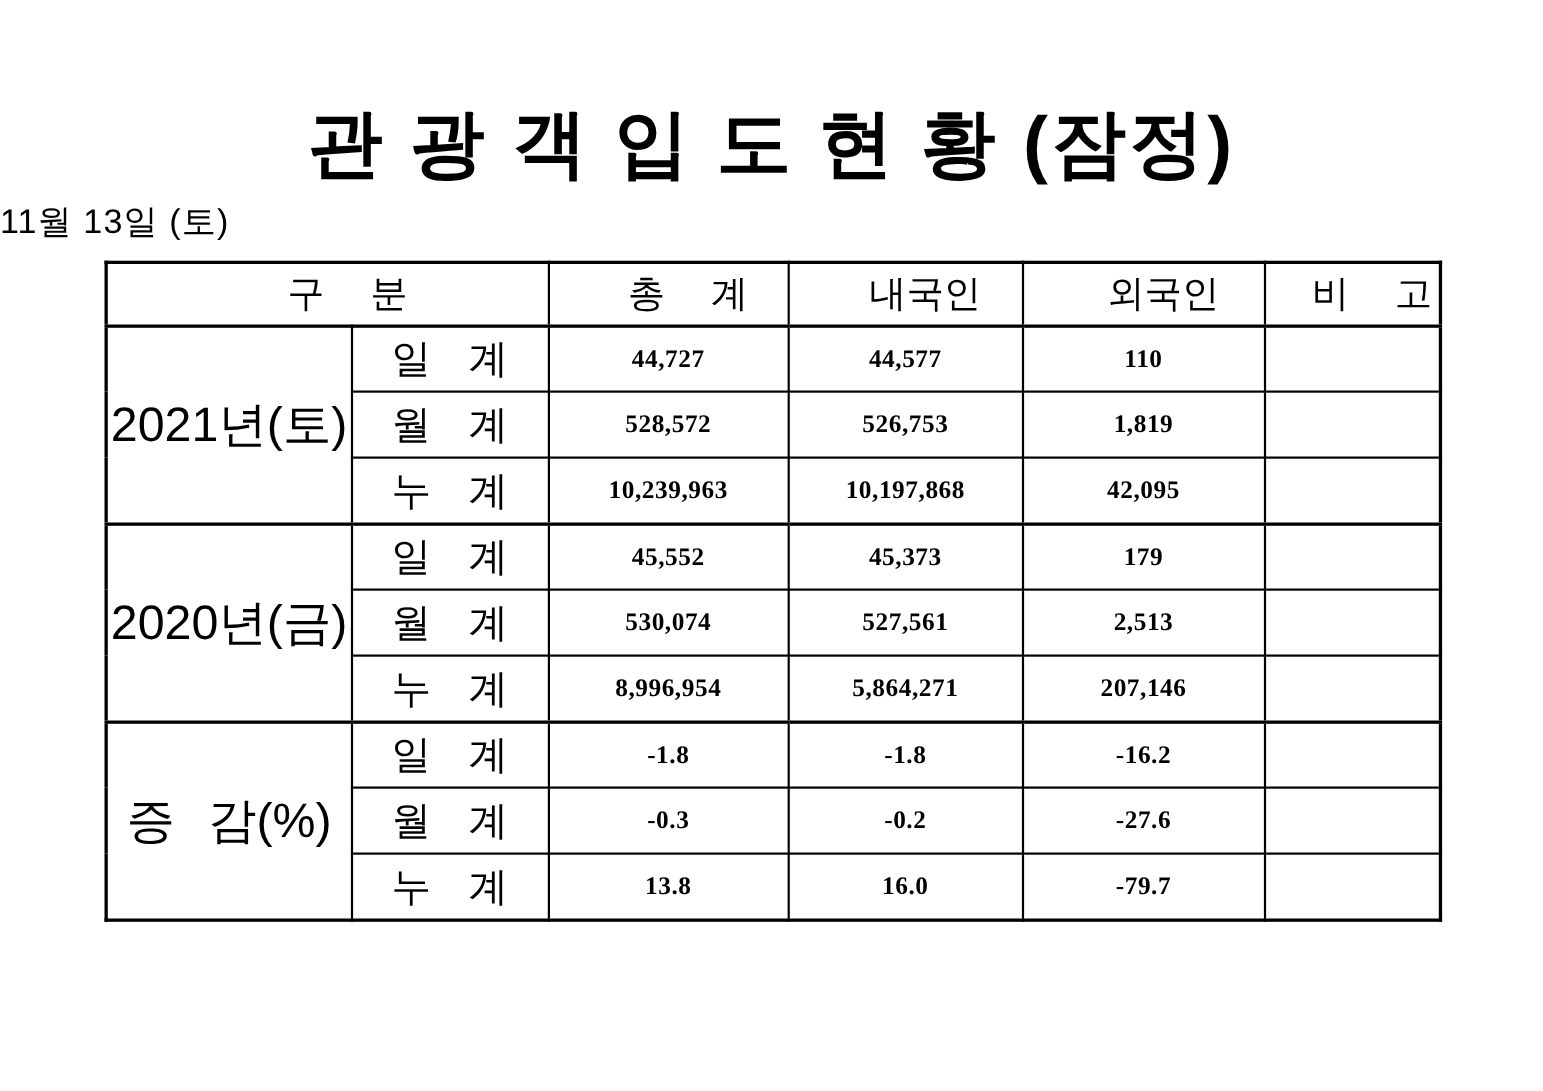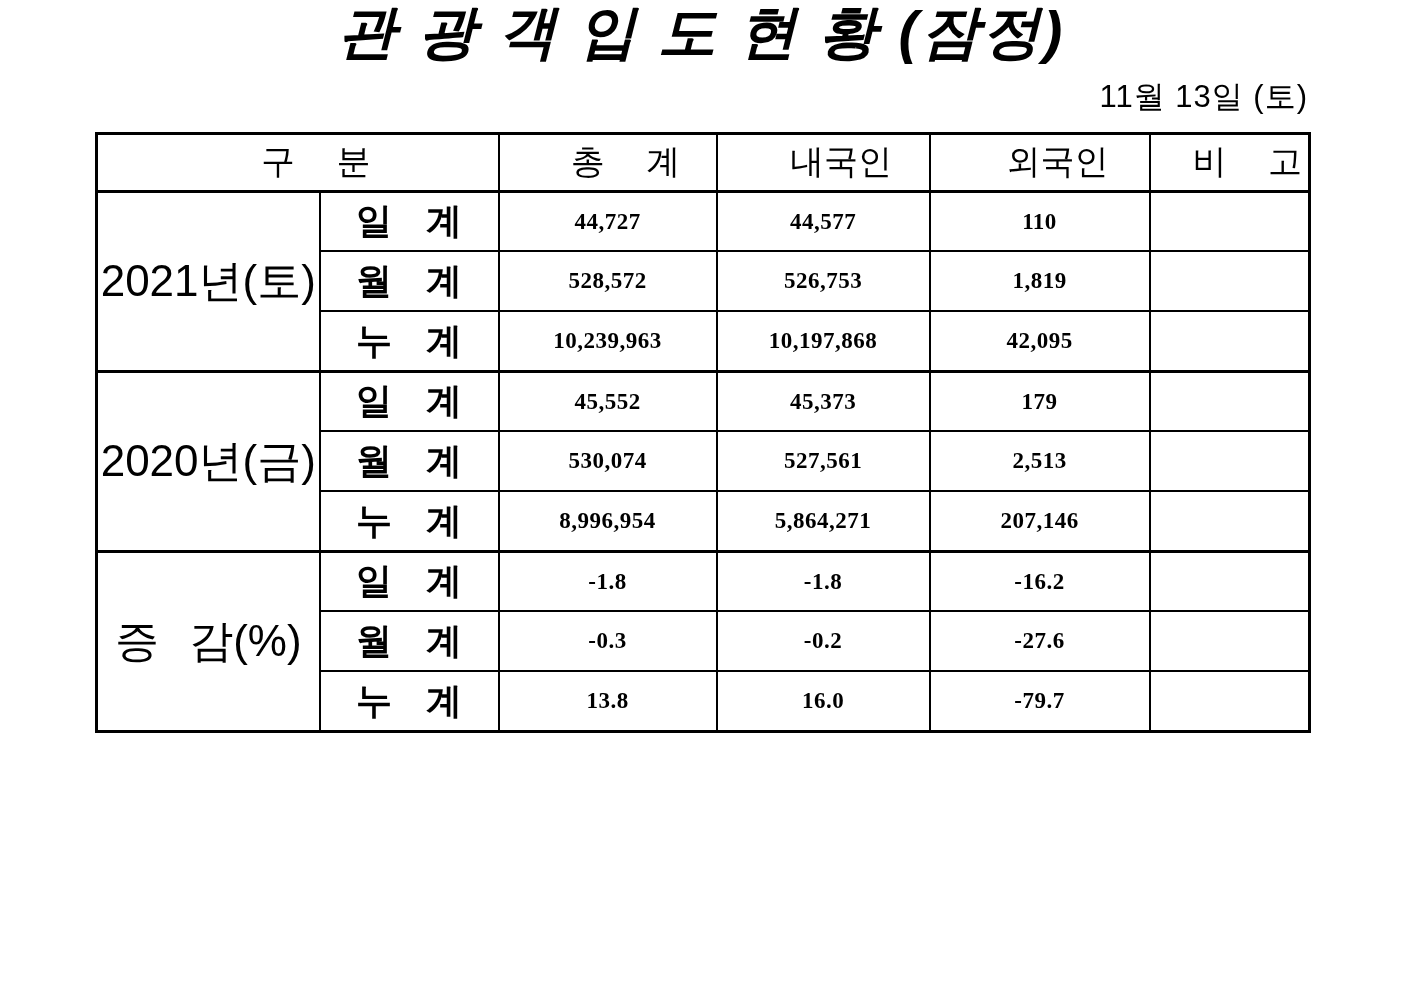--- a/index.html
+++ b/index.html
@@ -13,30 +13,29 @@
     color: #000000;
   }
   .page {
     position: relative;
     width: 1403px;
     height: 992px;
     background: #ffffff;
   }
   .doc-title {
     margin: 0;
+    padding-top: 94px;
     text-align: center;
-    font-size: 58px;
+    font-size: 68px;
     line-height: 1.1;
     font-weight: 900;
     letter-spacing: 3px;
     white-space: nowrap;
-    font-style: italic;
   }
   .doc-date {
-    text-align: right;
     margin: 12px 95px 14px 0;
     font-size: 31px;
     font-weight: 400;
     letter-spacing: 1px;
   }
   table.report {
     border-collapse: collapse;
     table-layout: fixed;
     width: 1213px;
     margin-left: 95px;
@@ -61,21 +60,21 @@
     font-weight: 400;
     word-spacing: 32px;
   }
   .year-cell {
     font-size: 44px;
     font-weight: 400;
     word-spacing: 18px;
   }
   .row-label {
     font-size: 36px;
-    font-weight: 700;
+    font-weight: 400;
     word-spacing: 24px;
     margin-left: 48px;
   }
   .num {
     font-size: 23px;
     font-weight: 700;
     letter-spacing: 0.5px;
     font-family: Liberation Serif, serif;
   }
   .note-cell { font-size: 23px; }

